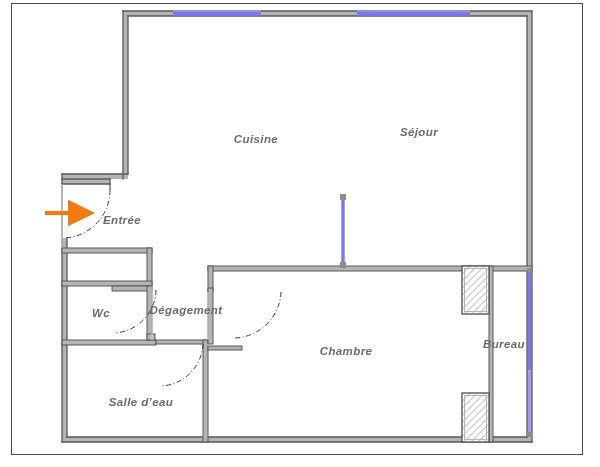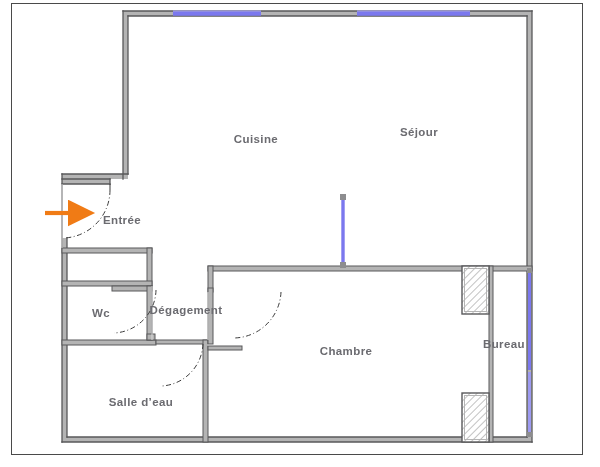--- a/index.html
+++ b/index.html
@@ -11,20 +11,21 @@
     width: 600px;
     height: 467px;
     overflow: hidden;
     font-family: "Liberation Sans", sans-serif;
   }
   #plan-root {
     position: relative;
     width: 540px;
     height: 467px;
     background: #ffffff;
+    font-style: italic;
   }
   #plan-svg {
     position: absolute;
     left: 0;
     top: 0;
     width: 600px;
     height: 467px;
     display: block;
   }
   .room-label {

